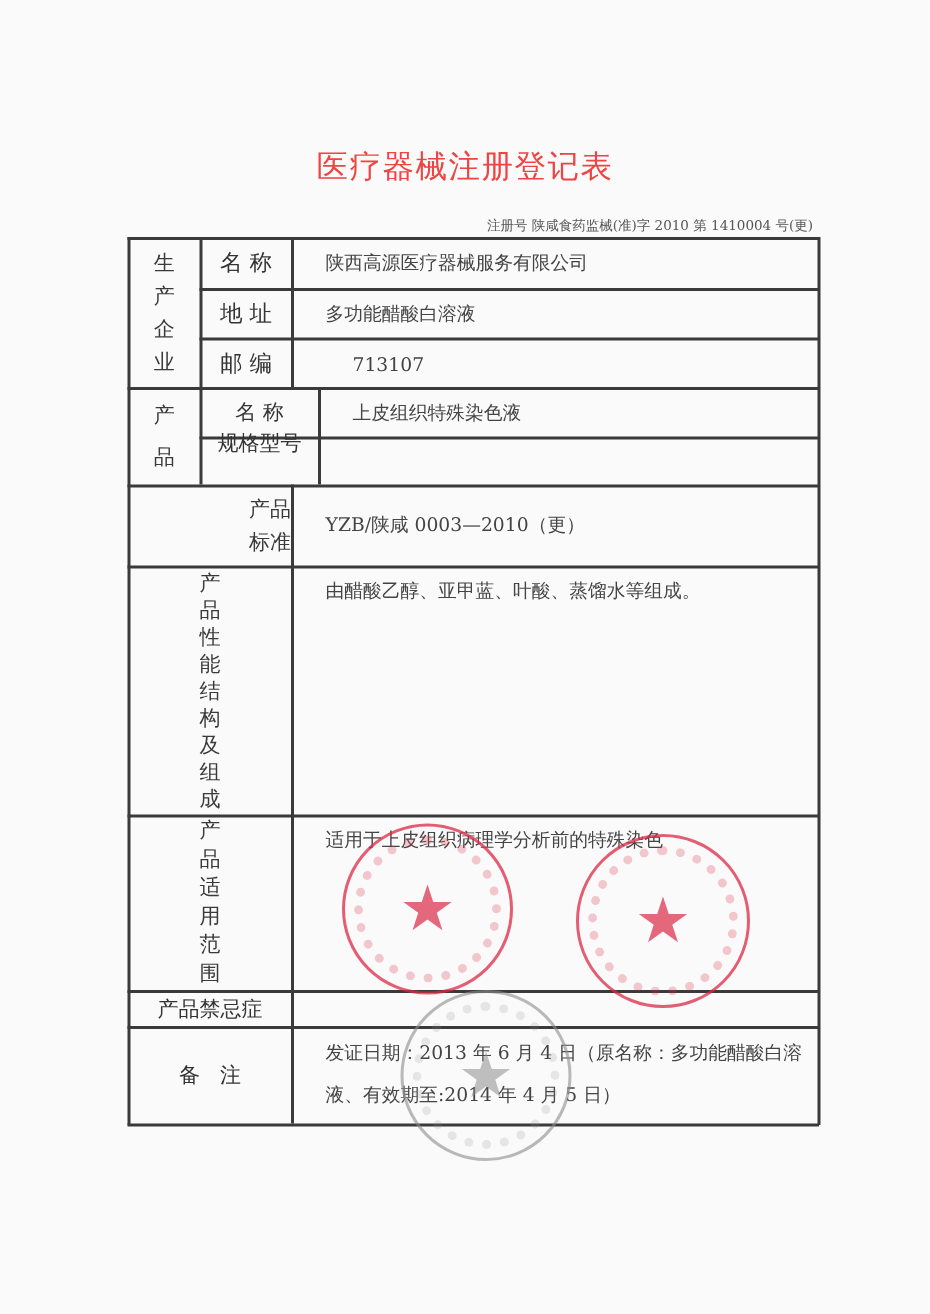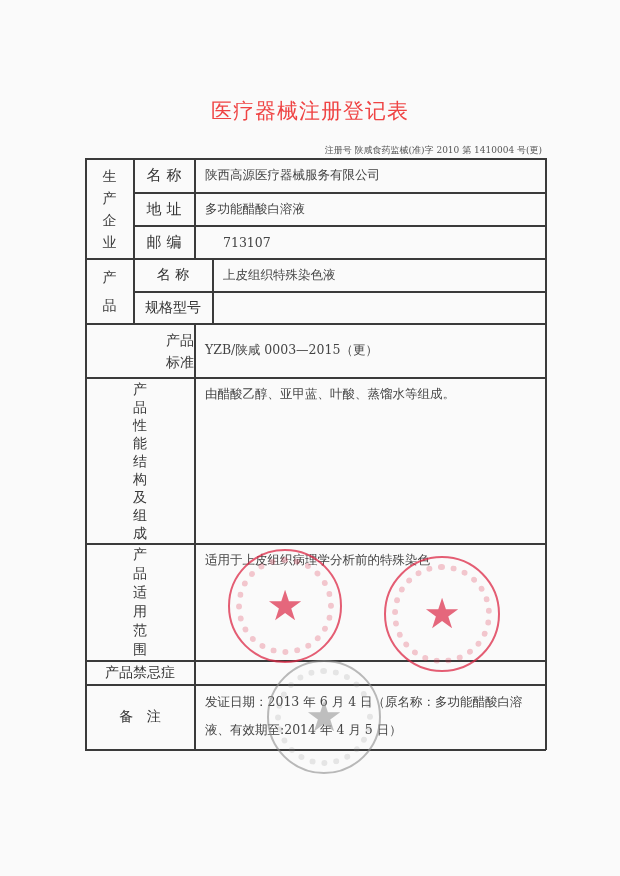--- a/index.html
+++ b/index.html
@@ -20,21 +20,21 @@
   }
   .grid { position: absolute; }
   .hl, .vl { position: absolute; background: #3a3a3a; }
   .hl { height: 1.5px; }
   .vl { width: 1.5px; }
   .cell {
     position: absolute; display: flex; align-items: center;
     font-size: 13px; color: #3a3a3a;
   }
   .label { justify-content: center; text-align: center; font-size: 14px; color: #333; }
-  .value { padding-left: 10px; font-size: 12.5px; color: #444; }
+  .value { padding-left: 22px; font-size: 12.5px; color: #444; }
   .vert { flex-direction: column; justify-content: center; line-height: 22px; font-size: 14px; }
   .vert span { display: block; text-align: center; }
   .value-top { align-items: flex-start; padding-top: 8px; }
   .remark-text { line-height: 28px; padding-top: 0; padding-right: 8px; align-items: flex-start; }
   .stamp {
     position: absolute; border-radius: 50%;
     display: flex; align-items: center; justify-content: center;
     pointer-events: none;
   }
   .stamp.red { border: 2px solid rgba(220,40,70,0.75); color: rgba(220,40,70,0.7); }
@@ -84,28 +84,28 @@
   <div class="cell value" style="left:195px;top:193px;width:344px;height:32px;">多功能醋酸白溶液</div>
   <div class="cell label" style="left:134px;top:226px;width:60px;height:32px;font-size:15px;">邮 编</div>
   <div class="cell value" style="left:195px;top:226px;width:344px;height:32px;margin-left:18px;">713107</div>
 
   <div class="cell vert" style="left:86px;top:259px;width:47px;height:64px;line-height:28px;">
     <span>产</span>
     <span>品</span>
   </div>
   <div class="cell label" style="left:134px;top:259px;width:78px;height:32px;">名 称</div>
   <div class="cell value" style="left:213px;top:259px;width:326px;height:32px;">上皮组织特殊染色液</div>
-  <div class="cell label" style="left:134px;top:292px;width:78px;height:31px;">规格型号</div>
+  <div class="cell label" style="left:134px;top:280px;width:78px;height:31px;">规格型号</div>
   <div class="cell value" style="left:213px;top:292px;width:326px;height:31px;"></div>
 
   <div class="cell vert" style="left:86px;top:324px;width:108px;height:53px;align-items:flex-end;">
     <span>产品</span>
     <span>标准</span>
   </div>
-  <div class="cell value" style="left:195px;top:324px;width:344px;height:53px;">YZB/陕咸 0003—2015（更）</div>
+  <div class="cell value" style="left:195px;top:324px;width:344px;height:53px;">YZB/陕咸 0003—2010（更）</div>
 
   <div class="cell vert" style="left:86px;top:378px;width:108px;height:165px;line-height:18px;">
     <span>产</span>
     <span>品</span>
     <span>性</span>
     <span>能</span>
     <span>结</span>
     <span>构</span>
     <span>及</span>
     <span>组</span>

